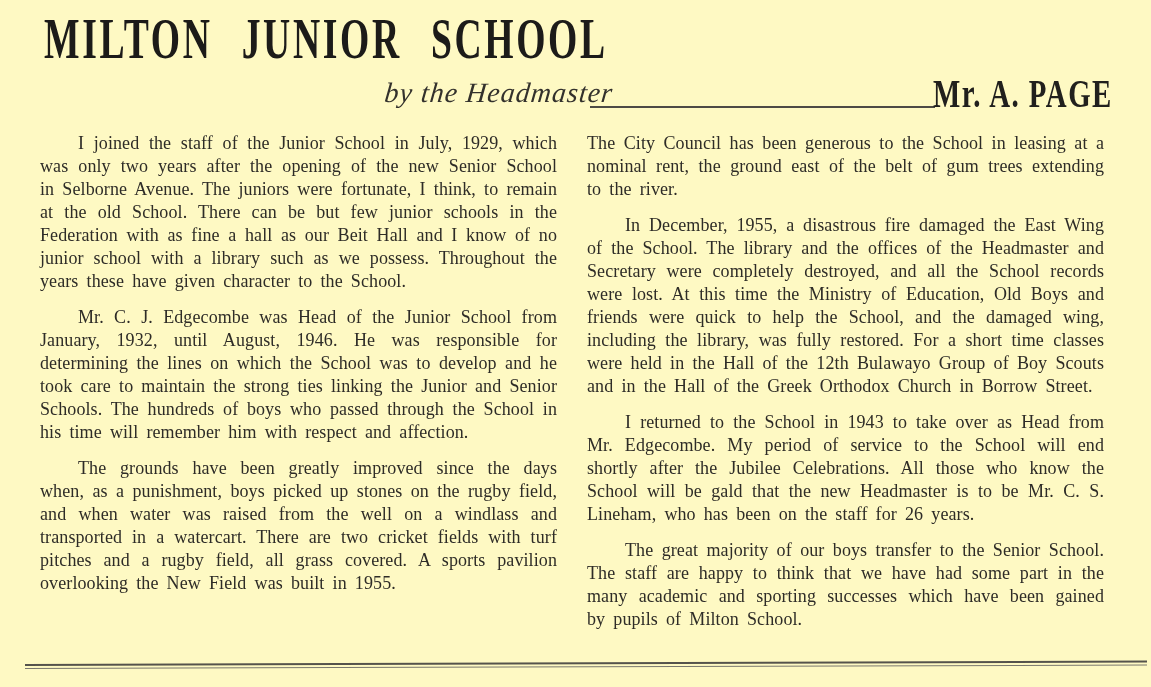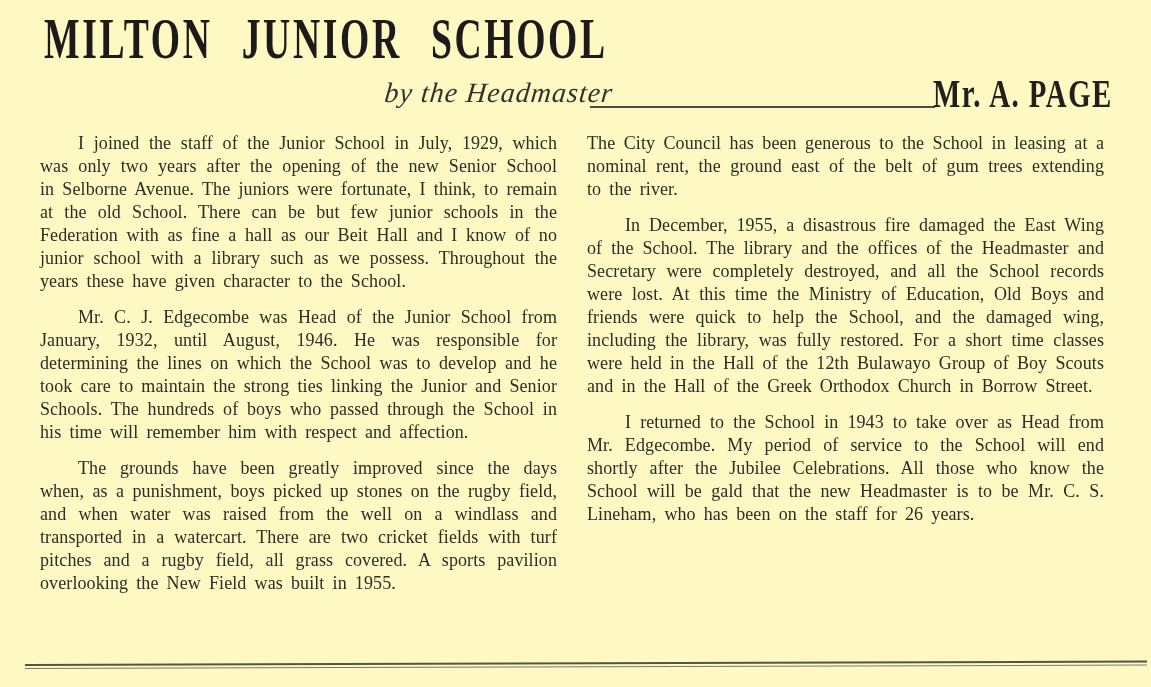--- a/index.html
+++ b/index.html
@@ -116,19 +116,20 @@
   <div class="col col-left">
     <p>I joined the staff of the Junior School in July, 1929, which was only two years after the opening of the new Senior School in Selborne Avenue. The juniors were fortunate, I think, to remain at the old School. There can be but few junior schools in the Federation with as fine a hall as our Beit Hall and I know of no junior school with a library such as we possess. Throughout the years these have given character to the School.</p>
     <p>Mr. C. J. Edgecombe was Head of the Junior School from January, 1932, until August, 1946. He was responsible for determining the lines on which the School was to develop and he took care to maintain the strong ties linking the Junior and Senior Schools. The hundreds of boys who passed through the School in his time will remember him with respect and affection.</p>
     <p>The grounds have been greatly improved since the days when, as a punishment, boys picked up stones on the rugby field, and when water was raised from the well on a windlass and transported in a watercart. There are two cricket fields with turf pitches and a rugby field, all grass covered. A sports pavilion overlooking the New Field was built in 1955.</p>
   </div>
 
   <div class="col col-right">
     <p class="no-indent">The City Council has been generous to the School in leasing at a nominal rent, the ground east of the belt of gum trees extending to the river.</p>
     <p>In December, 1955, a disastrous fire damaged the East Wing of the School. The library and the offices of the Headmaster and Secretary were completely destroyed, and all the School records were lost. At this time the Ministry of Education, Old Boys and friends were quick to help the School, and the damaged wing, including the library, was fully restored. For a short time classes were held in the Hall of the 12th Bulawayo Group of Boy Scouts and in the Hall of the Greek Orthodox Church in Borrow Street.</p>
     <p>I returned to the School in 1943 to take over as Head from Mr. Edgecombe. My period of service to the School will end shortly after the Jubilee Celebrations. All those who know the School will be gald that the new Headmaster is to be Mr. C. S. Lineham, who has been on the staff for 26 years.</p>
+    <p>The great majority of our boys transfer to the Senior School. The staff are happy to think that we have had some part in the many academic and sporting successes which have been gained by pupils of Milton School.</p>
   </div>
 
   <div class="bottom-rule">
     <div class="inner"></div>
   </div>
 
 </div>
 
 </body></html>

